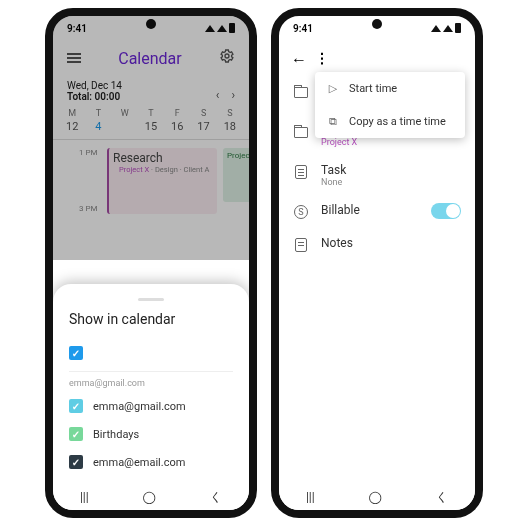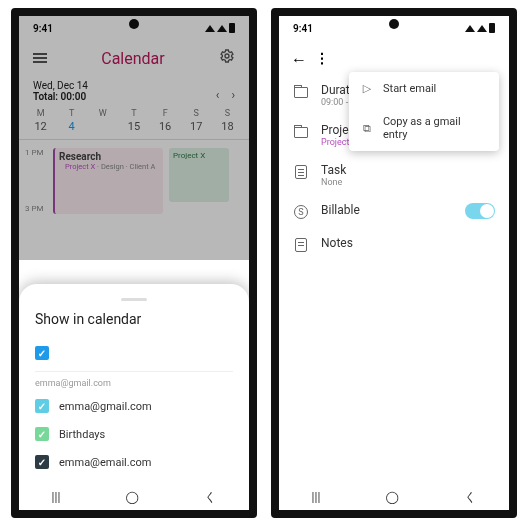--- a/index.html
+++ b/index.html
@@ -1,40 +1,40 @@
 <!DOCTYPE html>
 <html><head>
 <meta charset="utf-8">
 <style>
   * { box-sizing: border-box; margin: 0; padding: 0; font-family: -apple-system, Roboto, BlinkMacSystemFont, sans-serif; }
   body { background: #fff; width: 528px; height: 528px; display: flex; justify-content: center; gap: 14px; padding: 8px 4px; }
-  .phone { width: 246px; height: 510px; border: 8px solid #111; border-radius: 4px; position: relative; overflow: hidden; background: #fff; }
+  .phone { width: 212px; height: 510px; border: 8px solid #111; border-radius: 28px; position: relative; overflow: hidden; background: #fff; }
   .notch { position: absolute; top: 3px; left: 50%; transform: translateX(-50%); width: 10px; height: 10px; background: #111; border-radius: 50%; }
   .statusbar { height: 24px; display: flex; justify-content: space-between; align-items: center; padding: 0 14px; font-size: 10px; font-weight: 600; }
   .statusbar .right { display: flex; gap: 2px; align-items: center; }
   .tri { width: 0; height: 0; border-left: 5px solid transparent; border-right: 5px solid transparent; border-bottom: 7px solid #111; }
   .batt { width: 6px; height: 10px; background: #111; border-radius: 1px; }
   .dim { position: absolute; inset: 0; background: rgba(0,0,0,0.28); pointer-events: none; }
   .cal-header { display: flex; align-items: center; justify-content: space-between; padding: 8px 14px; }
   .hamburger span { display: block; width: 14px; height: 1.5px; background: #555; margin: 2.5px 0; }
   .gear svg { width: 16px; height: 16px; }
-  .cal-title { font-size: 16px; color: #be185d; }
+  .cal-title { font-size: 16px; color: #6d28d9; }
   .subhead { display: flex; justify-content: space-between; align-items: flex-end; padding: 4px 14px 6px; font-size: 10px; color: #222; }
   .subhead .nav { display: flex; gap: 12px; font-size: 12px; color: #555; }
   .weekdays { display: flex; padding: 0 6px; }
   .weekdays .col { flex: 1; text-align: center; font-size: 9px; color: #777; }
   .dates { display: flex; padding: 2px 6px 6px; border-bottom: 1px solid #ddd; }
   .dates .col { flex: 1; text-align: center; font-size: 11px; color: #555; position: relative; }
   .dates .today { color: #fff; }
   .dates .today::before { content: ""; position: absolute; width: 18px; height: 18px; background: #1e9aeb; border-radius: 50%; left: 50%; top: 50%; transform: translate(-50%,-50%); z-index: -1; }
-  .timeline { position: relative; height: 110px; font-size: 8px; color: #888; }
+  .timeline { position: relative; height: 110px; font-size: 8px; color: #888; margin-left: 20px; }
   .hour { position: absolute; left: 6px; }
   .event { position: absolute; border-radius: 3px; font-size: 8px; padding: 3px 4px; overflow: hidden; }
   .ev1 { left: 34px; top: 8px; width: 110px; height: 66px; background: #fbeef3; border-left: 2px solid #a64ca6; }
-  .ev1 .t { color: #444; font-size: 10px; font-weight: bold; }
+  .ev1 .t { color: #444; font-size: 12px; }
   .ev1 .p { color: #b84fc0; font-size: 7.5px; padding-left: 6px; }
   .ev2 { left: 150px; top: 8px; width: 60px; height: 54px; background: #dff2e6; color: #2f7a44; }
   .sheet { position: absolute; bottom: 0; left: 0; right: 0; background: #fff; border-radius: 18px 18px 0 0; padding: 14px 16px 8px; box-shadow: 0 -2px 14px rgba(0,0,0,0.25); z-index: 5; }
   .sheet .handle { width: 26px; height: 3px; background: #ddd; border-radius: 2px; margin: 0 auto 10px; }
   .sheet h3 { font-size: 14px; font-weight: 400; margin-bottom: 12px; color: #222; }
   .check-row { display: flex; align-items: center; gap: 10px; padding: 7px 0; font-size: 11px; color: #333; }
   .chk { width: 14px; height: 14px; border-radius: 2px; display: flex; align-items: center; justify-content: center; color: #fff; font-size: 10px; font-weight: bold; }
   .divider { height: 1px; background: #eee; margin: 4px 0; }
   .email-lbl { font-size: 9px; color: #999; padding: 2px 0 4px; }
   .navbar { position: absolute; bottom: 0; left: 0; right: 0; height: 26px; display: flex; justify-content: space-around; align-items: center; background: #fff; z-index: 10; }
@@ -220,25 +220,25 @@
         <div class="notes-icon"></div>
       </div>
     <div class="text">
       <div class="label">Notes</div>
     </div>
   </div>
 
   <div class="menu">
     <div class="mi">
       <span class="micon">▷</span>
-      <span>Start email</span>
+      <span>Start time</span>
     </div>
     <div class="mi">
       <span class="micon">⧉</span>
-      <span>Copy as a gmail entry</span>
+      <span>Copy as a time time</span>
     </div>
   </div>
 
   <div class="navbar">
     <span>|||</span>
     <span>◯</span>
     <span>く</span>
   </div>
 </div>
 

